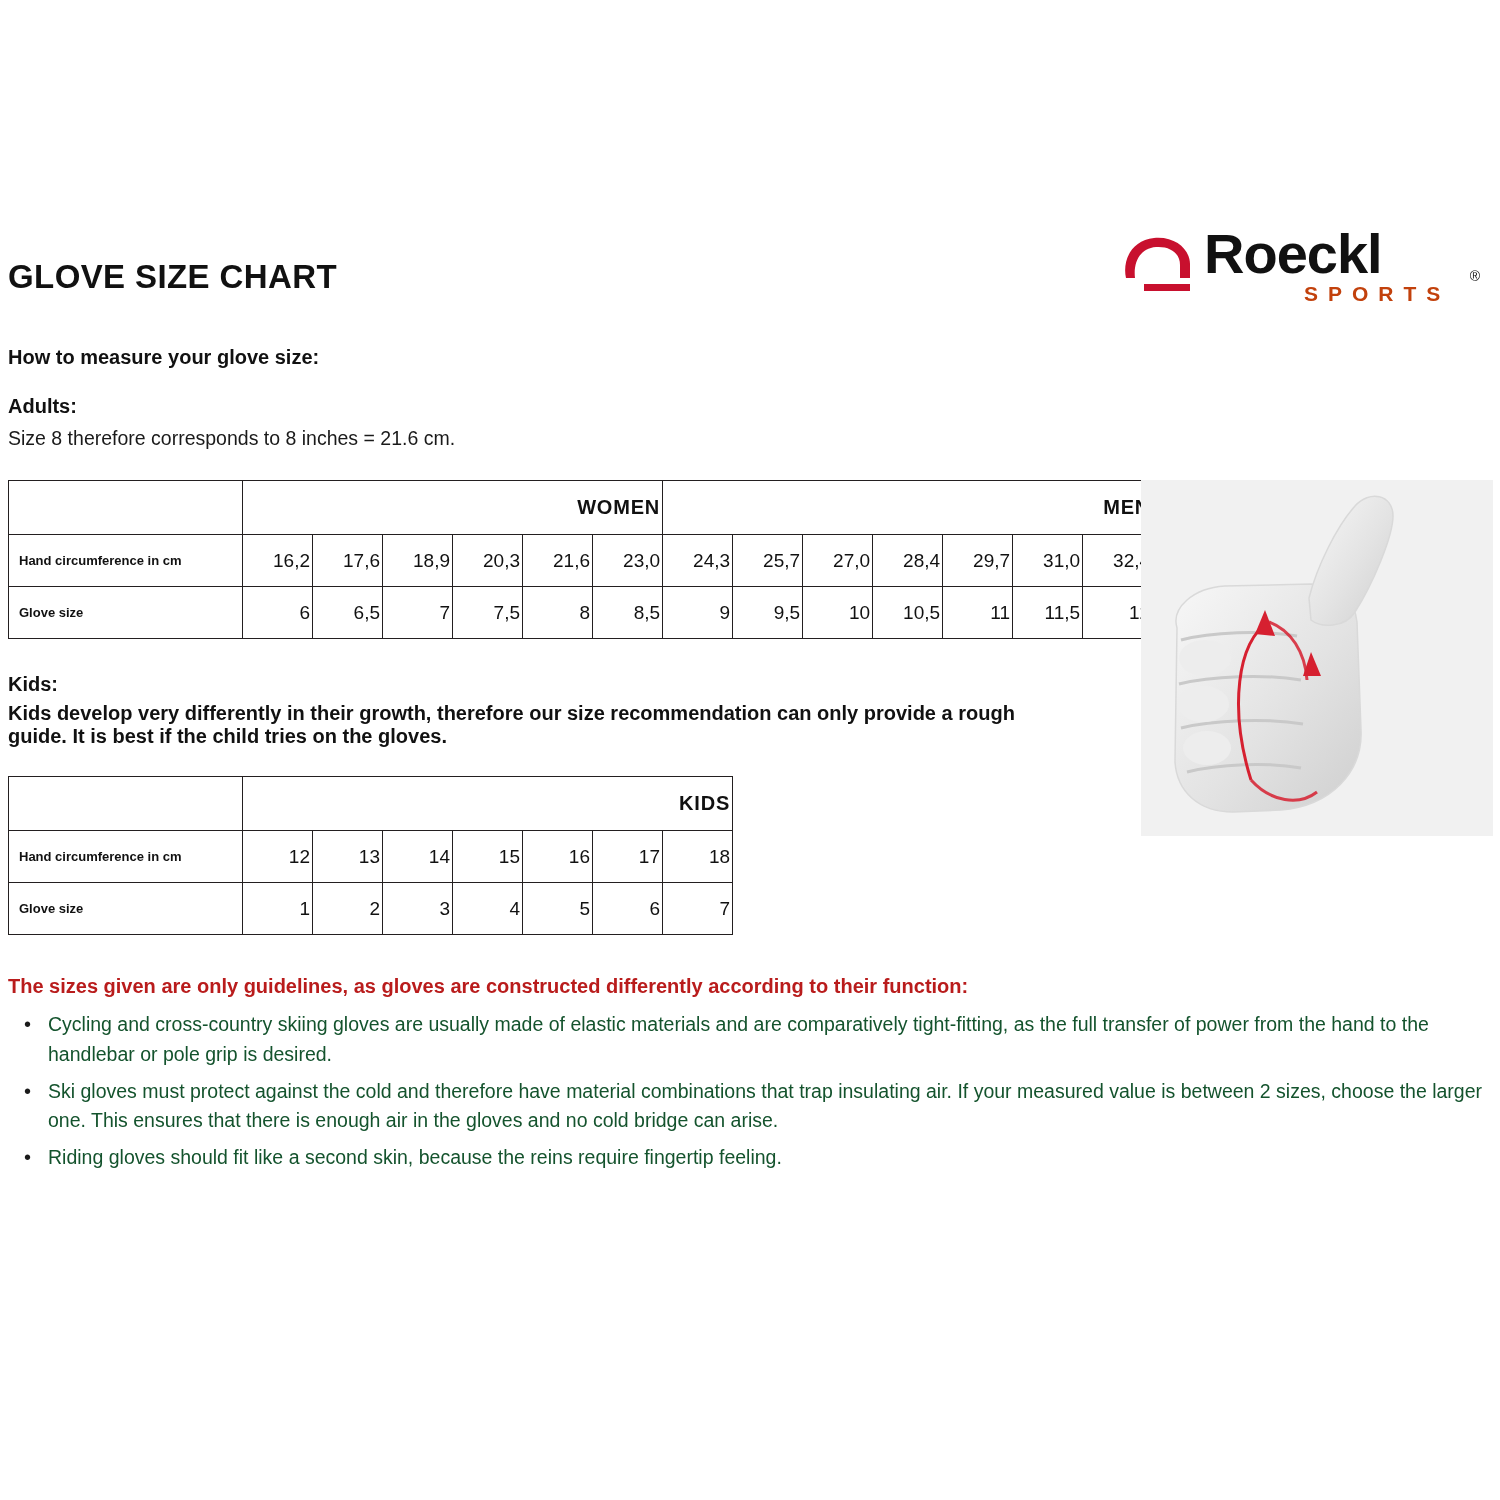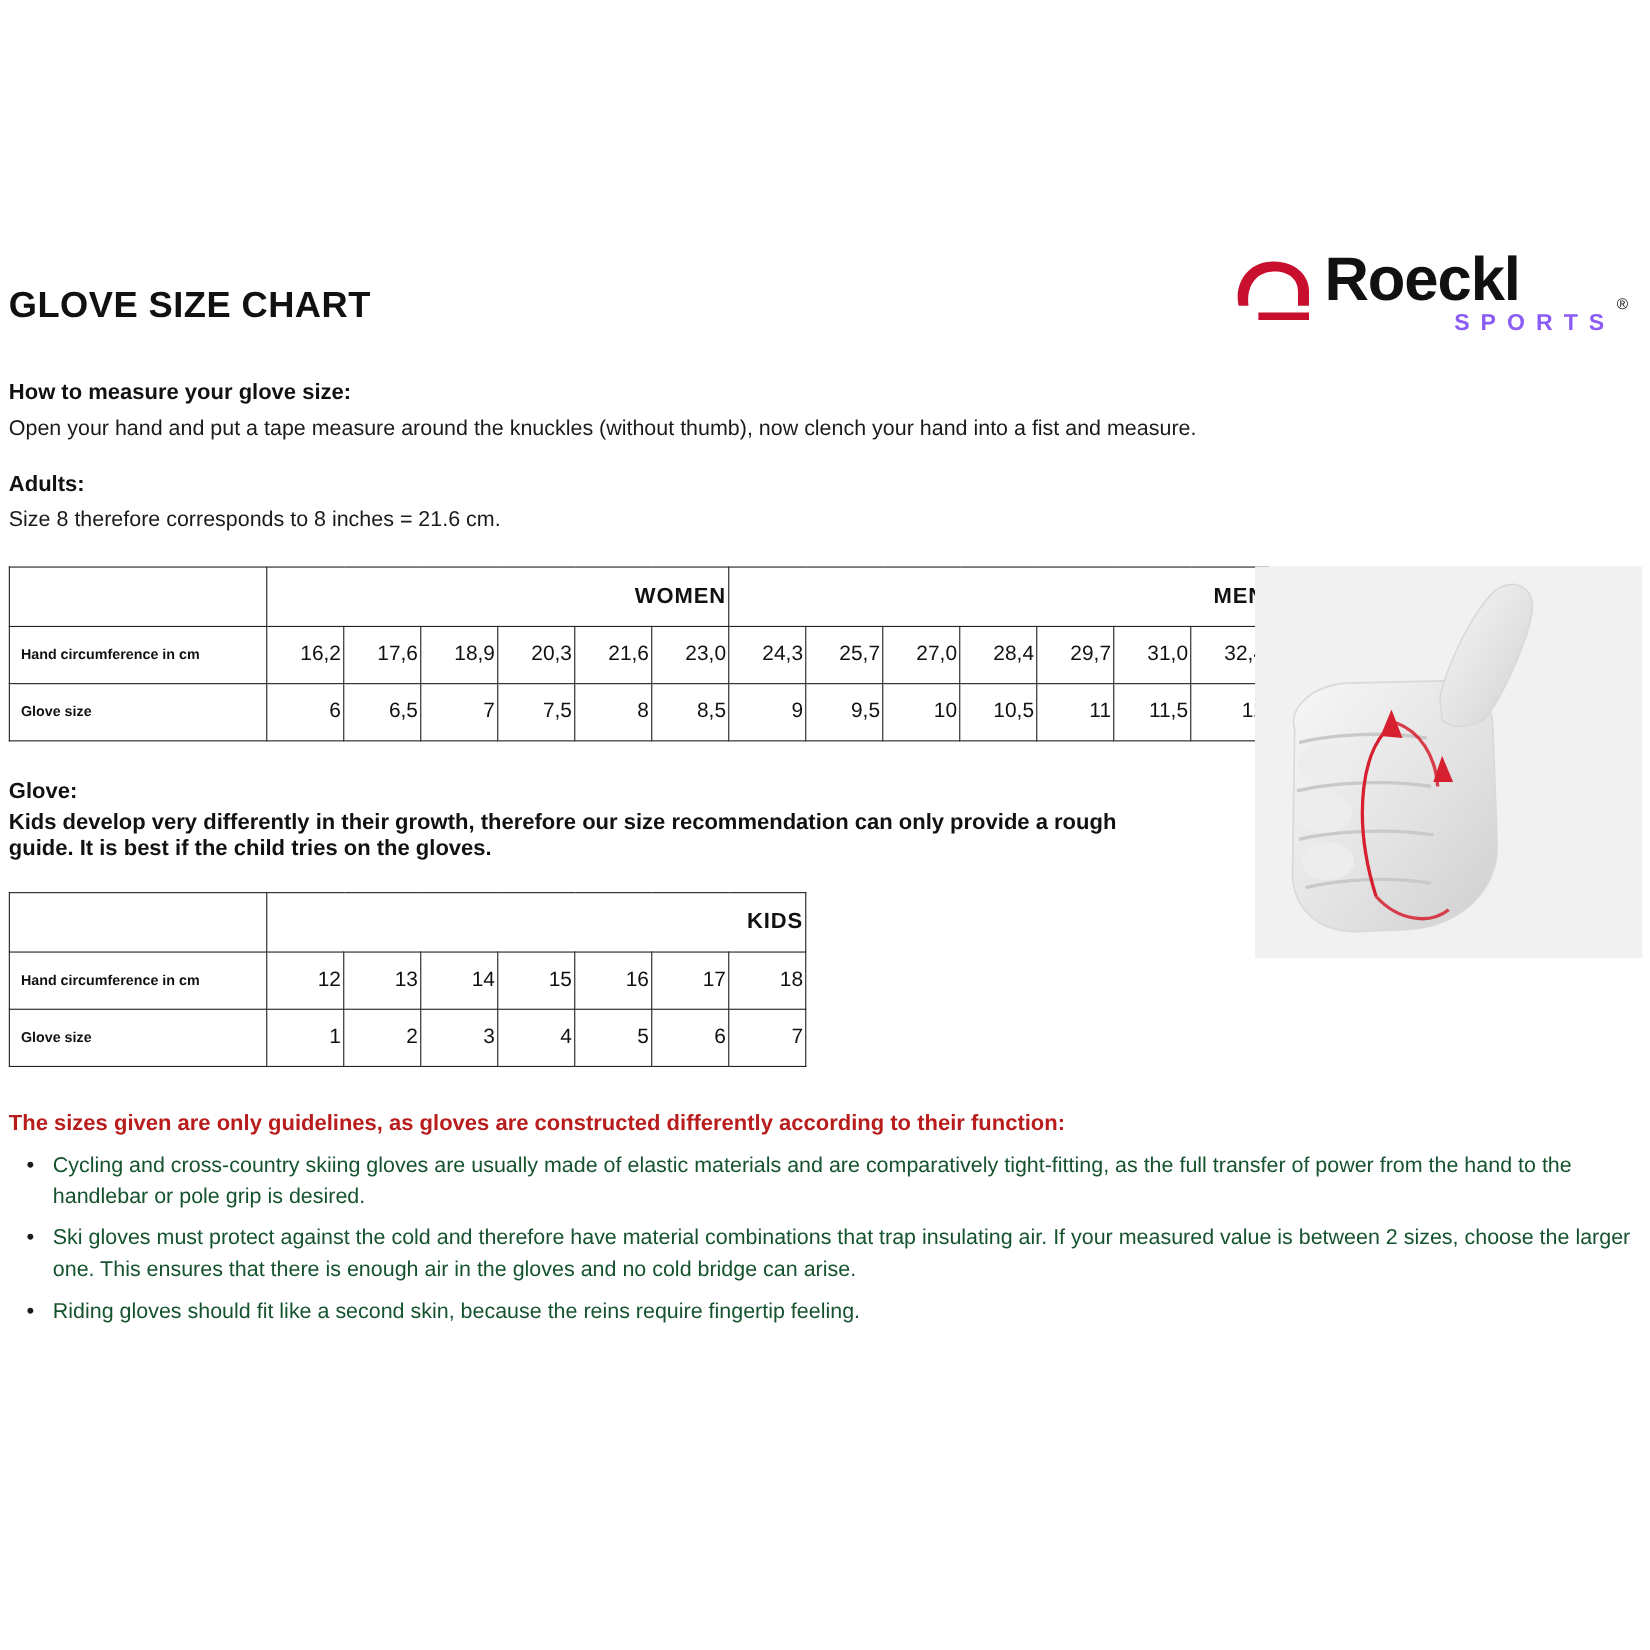--- a/index.html
+++ b/index.html
@@ -68,26 +68,26 @@
   }
   .logo-reg {
     position: absolute;
     right: 0;
     top: 48px;
     font-size: 14px;
     color: #111111;
   }
   .logo-sub {
     position: absolute;
-    left: 202px;
+    left: 184px;
     top: 62px;
     font-size: 21px;
     letter-spacing: 10px;
     font-weight: 700;
-    color: #8b5cf6;
+    color: #c2410c;
   }
   
   .lead-bold {
     font-size: 20px;
     font-weight: 700;
     margin: 26px 0 6px 0;
     color: #111111;
   }
   .lead {
     font-size: 19.5px;
@@ -203,21 +203,20 @@
             <path d="M24 50 L70 50 L70 57 L24 57 Z" fill="#c8102e"></path>
           </svg>
         </div>
         <div class="logo-word">Roeckl</div>
         <div class="logo-reg">®</div>
         <div class="logo-sub">SPORTS</div>
       </div>
     </div>
 
     <div class="lead-bold">How to measure your glove size:</div>
-    <div class="lead">Open your hand and put a tape measure around the knuckles (without thumb), now clench your hand into a fist and measure.</div>
 
     <div class="lead-bold">Adults:</div>
     <div class="lead">Size 8 therefore corresponds to 8 inches = 21.6 cm.</div>
 
     <div class="table-area">
 
       <table class="size-table" id="adults-table">
         <colgroup>
           <col class="label-col">
           <col class="data-col">
@@ -305,21 +304,21 @@
           <path d="M128 142 C150 150 164 172 166 200" fill="none" stroke="#d62030" stroke-width="3" opacity="0.85"></path>
           <path d="M110 300 C130 322 158 326 176 312" fill="none" stroke="#d62030" stroke-width="3" opacity="0.85"></path>
 
           <path d="M124 130 L134 156 L114 154 Z" fill="#d62030"></path>
           <path d="M178 178 L190 200 L168 202 Z" fill="#d62030" opacity="0"></path>
           <path d="M162 196 L170 172 L180 196 Z" fill="#d62030"></path>
         </svg>
       </div>
     </div>
 
-    <div class="lead-bold" style="margin-top:34px;">Glove:</div>
+    <div class="lead-bold" style="margin-top:34px;">Kids:</div>
     <div class="lead-bold" style="margin:0;">Kids develop very differently in their growth, therefore our size recommendation can only provide a rough</div>
     <div class="lead-bold" style="margin:0;">guide. It is best if the child tries on the gloves.</div>
 
     <div class="table-area">
       <table class="size-table" id="kids-table">
         <colgroup>
           <col class="label-col">
           <col class="data-col">
             <col class="data-col">
             <col class="data-col">

